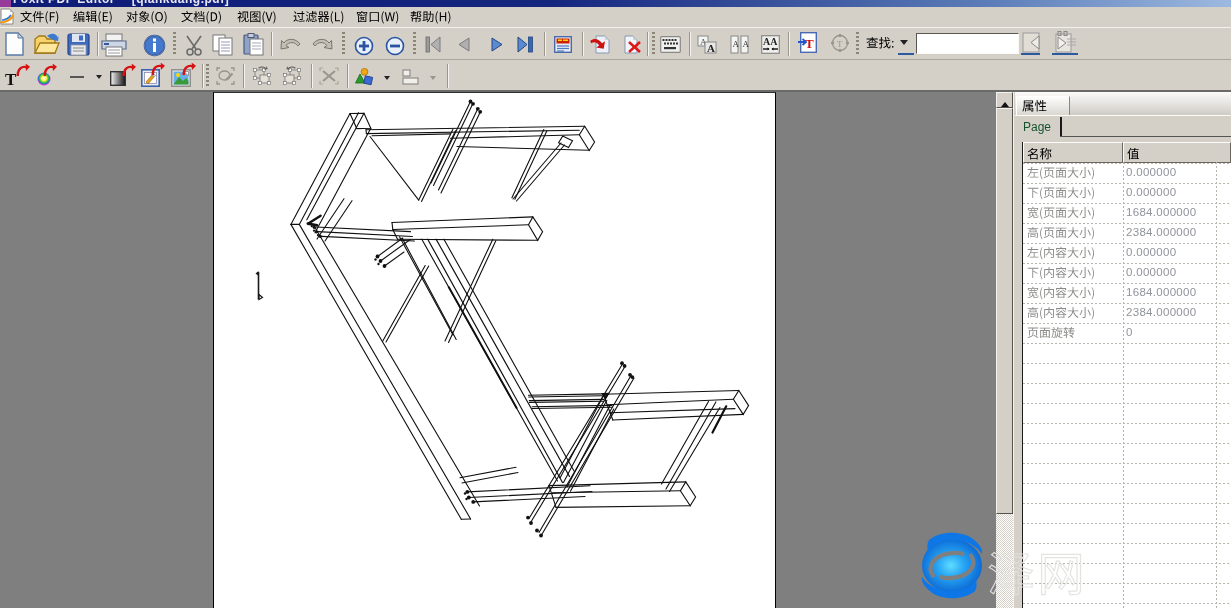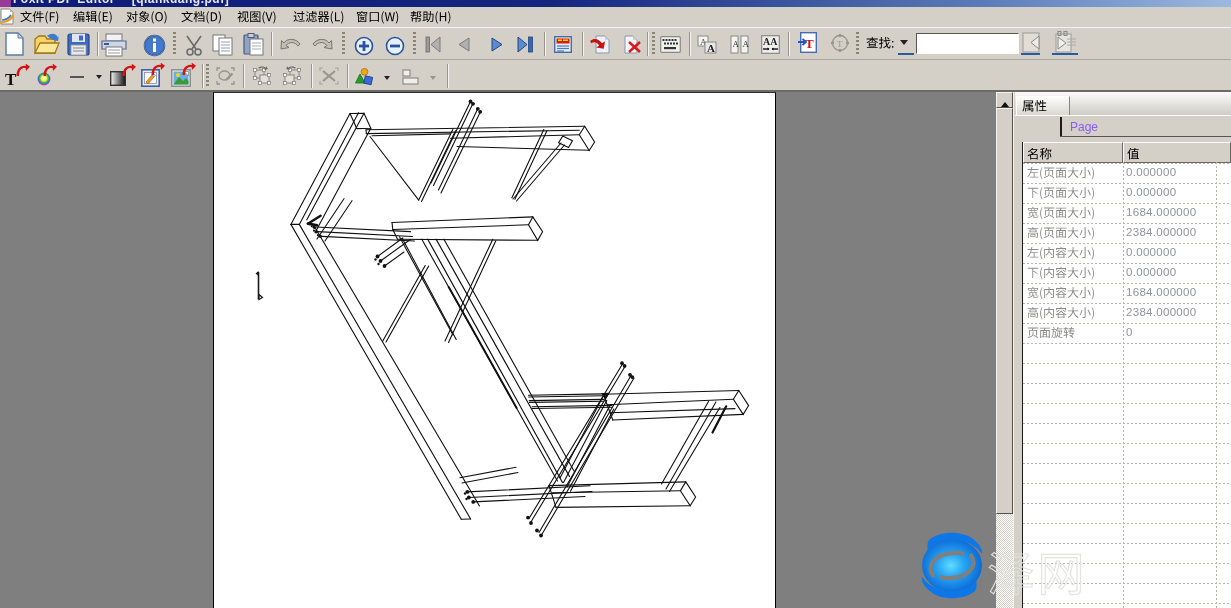--- a/index.html
+++ b/index.html
@@ -505,21 +505,21 @@
 <div class="ab" style="left:1000.5px;top:97.5px;width:0;height:0;border:4px solid transparent;border-bottom:5px solid #111"></div>
 <div class="ab" style="left:996px;top:108px;width:17px;height:406px;background:#d4d0c8;border-top:1.5px solid #f4f3f0;border-left:1.5px solid #f4f3f0;border-right:1.5px solid #55514b;border-bottom:1.5px solid #55514b;box-sizing:border-box;"></div>
 <div class="ab" style="left:1013px;top:92px;width:218px;height:516px;background:#d4d0c8;border-left:1.5px solid #f4f3f0"></div>
 <div class="ab" style="left:1015px;top:92px;width:216px;height:23px;background:linear-gradient(180deg,#fcfbfa,#cfccc5)"></div>
 <div class="ab" style="left:1016px;top:96px;width:52px;height:19px;background:linear-gradient(180deg,#fdfdfc,#d8d5ce);border-left:1px solid #fff;border-top:1px solid #fff;border-right:1.5px solid #8a8680"></div>
 <svg style="position:absolute;left:1022px;top:98.0px" width="27" height="16" viewBox="0 0 27 16">
     <path d="M2.7 3.3H10.1V4.4H2.7ZM1.8 2.5V6.2C1.8 8.2 1.6 11.0 0.4 12.9C0.6 13.0 1.1 13.3 1.2 13.4C2.5 11.4 2.7 8.3 2.7 6.2V5.2H11.1V2.5ZM4.5 7.7H6.7V8.6H4.5ZM7.6 7.7H9.8V8.6H7.6ZM8.3 11.0 8.7 11.6 7.6 11.6V10.6H10.4V12.7C10.4 12.8 10.4 12.8 10.2 12.8C10.1 12.8 9.6 12.8 9.1 12.8C9.1 13.0 9.2 13.3 9.3 13.5C10.1 13.5 10.6 13.5 10.9 13.4C11.2 13.2 11.3 13.1 11.3 12.7V9.9H7.6V9.2H10.7V7.1H7.6V6.4C8.7 6.3 9.7 6.2 10.5 6.0L10.0 5.5C8.5 5.8 5.7 5.9 3.4 5.9C3.5 6.1 3.6 6.4 3.6 6.6C4.6 6.6 5.7 6.5 6.7 6.5V7.1H3.7V9.2H6.7V9.9H3.2V13.5H4.0V10.6H6.7V11.6L4.5 11.7L4.6 12.4C5.8 12.3 7.5 12.3 9.1 12.2L9.4 12.8L10.0 12.6C9.8 12.1 9.3 11.4 8.9 10.8Z M14.7 2.0V13.5H15.6V2.0ZM13.5 4.4C13.4 5.4 13.2 6.8 12.8 7.6L13.6 7.8C13.9 6.9 14.1 5.5 14.2 4.5ZM15.7 4.3C16.0 5.0 16.4 5.9 16.5 6.5L17.2 6.1C17.1 5.6 16.7 4.7 16.3 4.0ZM16.7 12.2V13.1H24.4V12.2H21.2V9.0H23.8V8.1H21.2V5.5H24.1V4.6H21.2V2.0H20.3V4.6H18.7C18.9 4.0 19.0 3.4 19.1 2.7L18.2 2.6C17.9 4.3 17.4 6.0 16.7 7.1C16.9 7.2 17.4 7.4 17.6 7.5C17.9 7.0 18.2 6.3 18.4 5.5H20.3V8.1H17.6V9.0H20.3V12.2Z" fill="#000"></path>
   </svg>
 <div class="ab" style="left:1015px;top:114.5px;width:216px;height:1.5px;background:#fcfbf8"></div>
 <div class="ab" style="left:1016px;top:117px;width:44px;height:20px;background:#d4d0c8;border-right:2px solid #1a1a1a"></div>
-<div class="ab" style="left:1070px;top:120px;width:36px;height:14px;color:#8b5cf6;font-size:12px">Page</div>
+<div class="ab" style="left:1023px;top:120px;width:36px;height:14px;color:#14532d;font-size:12px">Page</div>
 <div class="ab" style="left:1060px;top:136px;width:171px;height:1.2px;background:#555"></div>
 <div class="ab" style="left:1021.5px;top:141.5px;width:209.5px;height:466.5px;background:#fff;border-left:1.5px solid #1a1a1a;box-sizing:border-box"></div>
 <div class="ab" style="left:1023px;top:142px;width:100px;height:20.5px;background:#d4d0c8;border-top:1.5px solid #fcfbf8;border-left:1.5px solid #fcfbf8;border-right:1.5px solid #6a6662;border-bottom:1.5px solid #6a6662;box-sizing:border-box;"></div>
 <div class="ab" style="left:1123px;top:142px;width:108px;height:20.5px;background:#d4d0c8;border-top:1.5px solid #fcfbf8;border-left:1.5px solid #fcfbf8;border-right:1.5px solid #6a6662;border-bottom:1.5px solid #6a6662;box-sizing:border-box;"></div>
 <svg style="position:absolute;left:1026.5px;top:145.5px" width="27" height="16" viewBox="0 0 27 16">
     <path d="M3.3 5.9C3.9 6.3 4.7 6.9 5.2 7.4C3.8 8.2 2.1 8.8 0.6 9.1C0.8 9.3 1.0 9.7 1.1 9.9C1.8 9.8 2.5 9.6 3.2 9.3V13.5H4.1V12.8H9.7V13.5H10.6V8.2H5.6C7.7 7.1 9.5 5.6 10.6 3.6L9.9 3.2L9.8 3.2H5.3C5.6 2.9 5.9 2.5 6.2 2.2L5.1 2.0C4.3 3.2 2.9 4.5 0.9 5.5C1.1 5.7 1.4 6.0 1.5 6.2C2.7 5.6 3.7 4.9 4.5 4.1H9.2C8.4 5.2 7.3 6.1 6.1 6.9C5.5 6.4 4.7 5.8 4.0 5.3ZM9.7 12.0H4.1V9.1H9.7Z M18.9 6.9C18.6 8.4 18.1 10.0 17.4 11.0C17.6 11.1 18.0 11.3 18.2 11.5C18.9 10.4 19.4 8.7 19.8 7.0ZM22.3 7.0C22.8 8.4 23.4 10.2 23.5 11.4L24.4 11.1C24.2 9.9 23.7 8.1 23.1 6.8ZM19.1 2.0C18.9 3.6 18.3 5.2 17.6 6.3V5.6H16.0V3.4C16.6 3.2 17.1 3.0 17.6 2.8L17.1 2.1C16.1 2.5 14.6 2.9 13.3 3.1C13.4 3.3 13.5 3.6 13.6 3.8C14.1 3.8 14.6 3.7 15.1 3.6V5.6H13.2V6.5H15.0C14.5 7.9 13.7 9.5 12.9 10.4C13.1 10.6 13.3 11.0 13.4 11.2C14.0 10.4 14.6 9.2 15.1 8.0V13.5H16.0V7.9C16.4 8.4 16.9 9.1 17.1 9.5L17.6 8.8C17.4 8.4 16.4 7.3 16.0 6.9V6.5H17.5L17.4 6.5C17.6 6.6 18.1 6.9 18.2 7.0C18.7 6.4 19.1 5.5 19.4 4.5H20.7V12.3C20.7 12.5 20.6 12.6 20.4 12.6C20.3 12.6 19.7 12.6 19.1 12.6C19.3 12.8 19.4 13.2 19.5 13.4C20.3 13.4 20.8 13.4 21.1 13.3C21.5 13.1 21.6 12.9 21.6 12.3V4.5H23.3C23.1 5.0 22.9 5.5 22.6 5.9L23.5 6.1C23.8 5.4 24.2 4.6 24.5 3.8L23.9 3.6L23.7 3.7H19.7C19.8 3.2 19.9 2.7 20.1 2.2Z" fill="#000"></path>
   </svg>
 <svg style="position:absolute;left:1127px;top:145.5px" width="14" height="16" viewBox="0 0 14 16">
     <path d="M7.5 2.0C7.5 2.4 7.4 2.8 7.3 3.3H4.1V4.1H7.2C7.1 4.5 7.0 4.9 6.9 5.3H4.8V12.3H3.6V13.1H12.0V12.3H10.9V5.3H7.8C7.9 4.9 8.0 4.5 8.1 4.1H11.6V3.3H8.3L8.5 2.1ZM5.6 12.3V11.3H10.0V12.3ZM5.6 7.8H10.0V8.8H5.6ZM5.6 7.1V6.0H10.0V7.1ZM5.6 9.5H10.0V10.6H5.6ZM3.3 2.0C2.6 3.9 1.6 5.8 0.4 7.0C0.6 7.2 0.8 7.7 0.9 7.9C1.3 7.5 1.7 7.1 2.0 6.6V13.5H2.9V5.1C3.4 4.2 3.8 3.3 4.2 2.3Z" fill="#000"></path>
   </svg>

